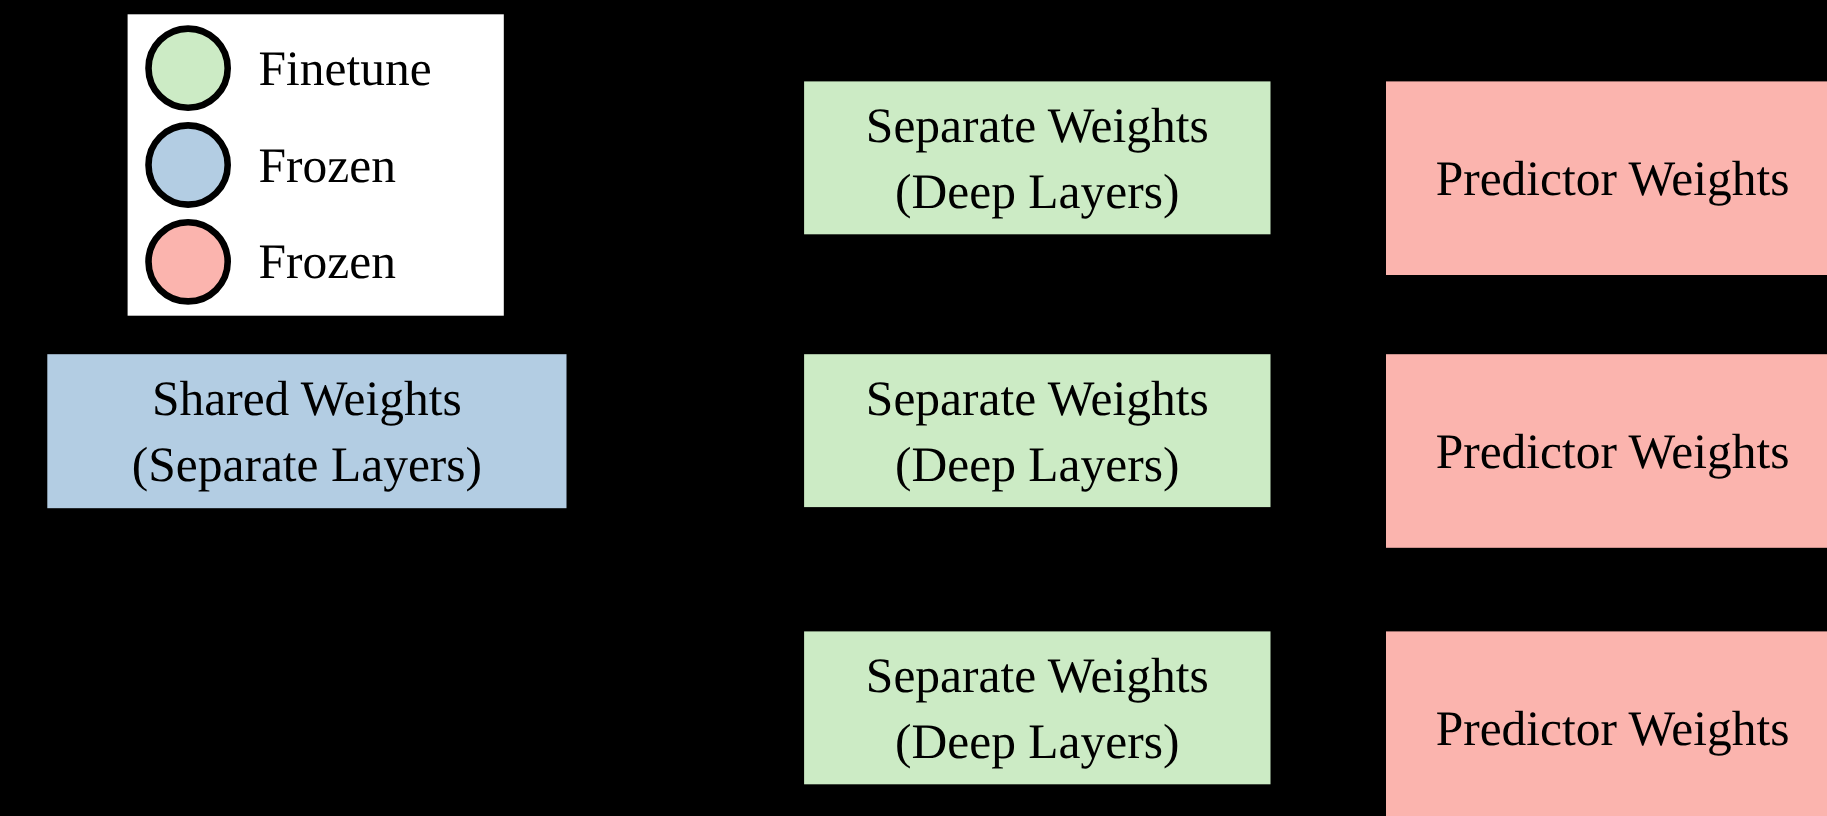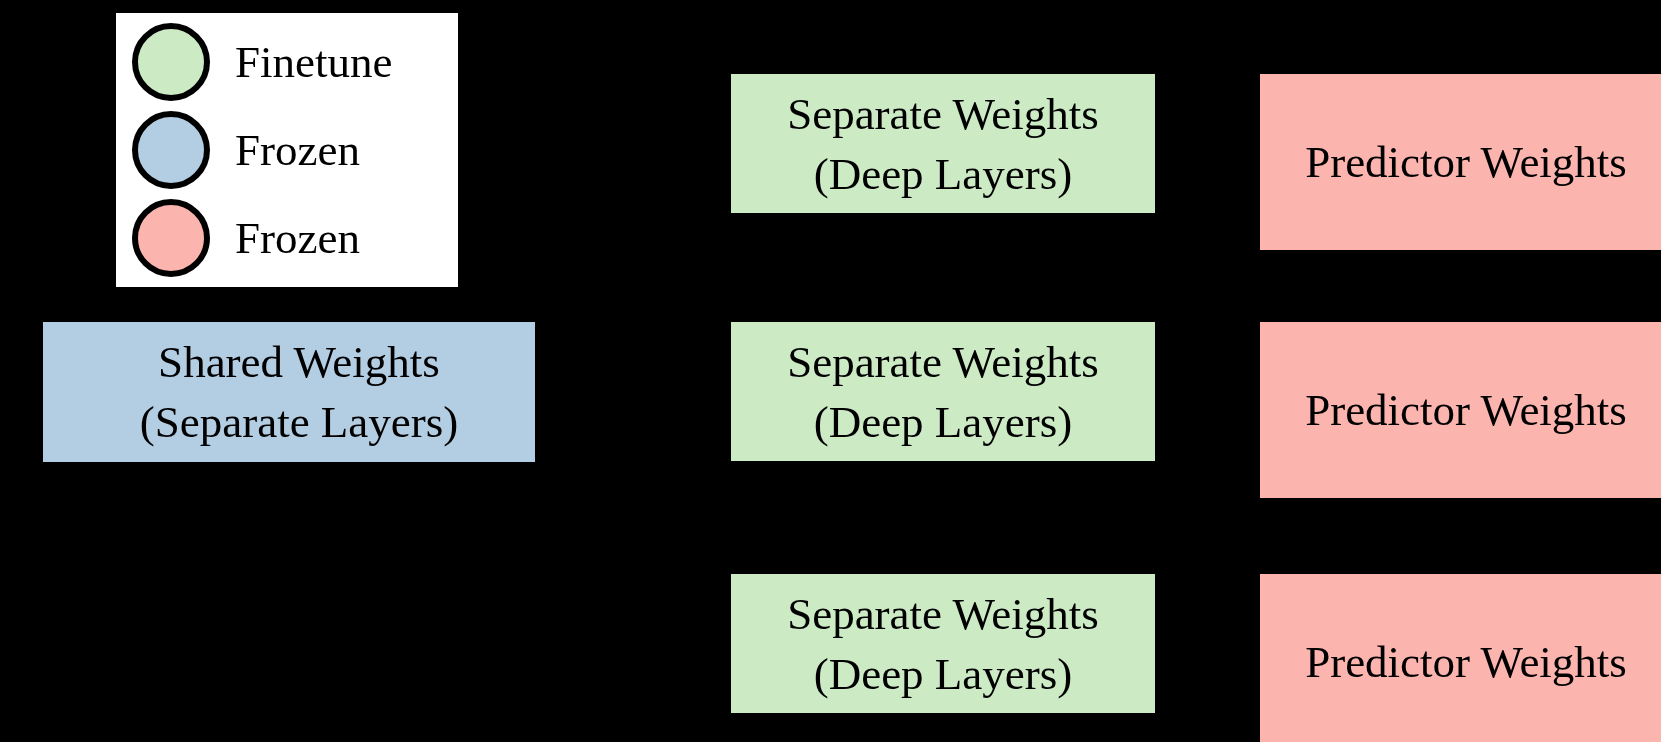--- a/index.html
+++ b/index.html
@@ -96,21 +96,21 @@
     <div class="legend-row">
       <span class="swatch" style="background-color: rgb(179, 205, 227);"></span>
       <span class="legend-label">Frozen</span>
     </div>
     <div class="legend-row">
       <span class="swatch" style="background-color: rgb(251, 180, 174);"></span>
       <span class="legend-label">Frozen</span>
     </div>
   </div>
 
-  <div class="node node-shared" style="background-color: rgb(179, 205, 227); padding-left: 20px;">
+  <div class="node node-shared" style="background-color: rgb(179, 205, 227);">
     <div>Shared Weights</div>
     <div>(Separate Layers)</div>
   </div>
 
   <div class="node node-separate row-0" style="background-color: rgb(204, 235, 197);">
     <div>Separate Weights</div>
     <div>(Deep Layers)</div>
   </div>
   <div class="node node-predictor row-0" style="background-color: rgb(251, 180, 174);">
     <div>Predictor Weights</div>

